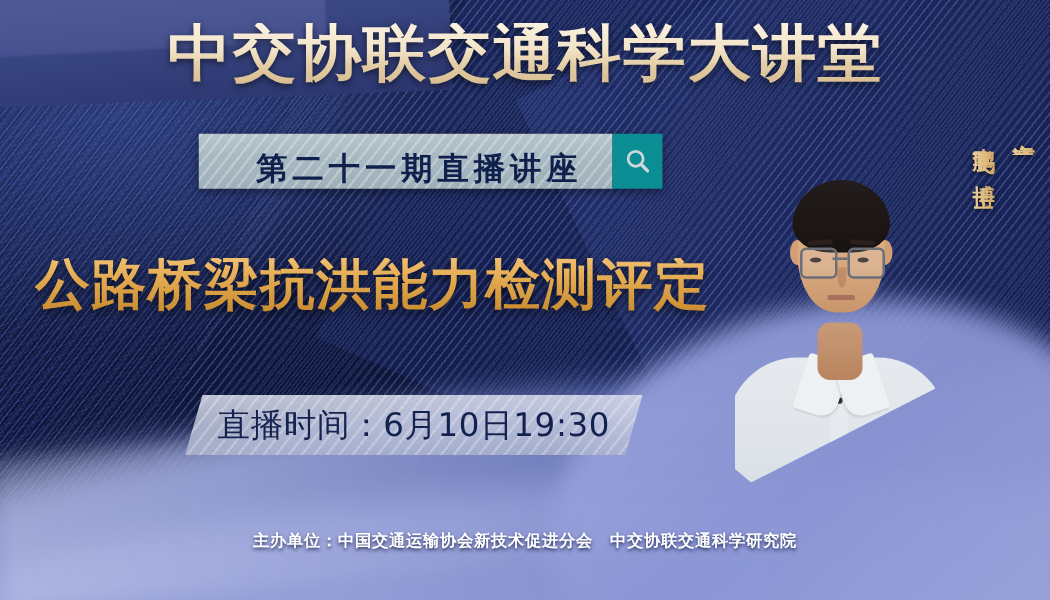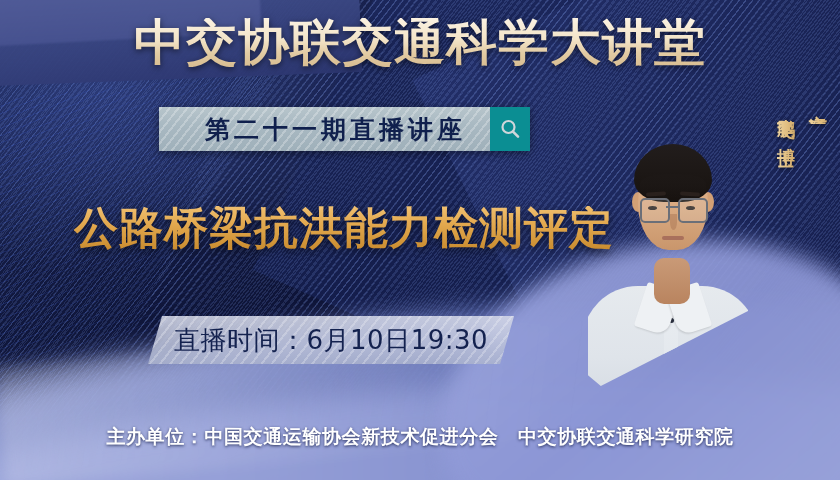--- a/index.html
+++ b/index.html
@@ -143,21 +143,21 @@
 
   
   .sub-bar{
     position:absolute;left:112px;top:107px;width:418px;height:44px;display:flex;
     filter:drop-shadow(0 2px 4px rgba(0,0,0,.45));
   }
   .sub-bar-body{
     position:relative;flex:1;
     background:linear-gradient(180deg,#b7c5cb 0%,#a9b9c2 40%,#9fb0ba 100%);
     overflow:hidden;
-    display:flex;align-items:center;justify-content:center;margin-left:47px;
+    display:flex;align-items:flex-end;justify-content:center;margin-left:47px;
   }
   .sub-bar-body::after{
     content:"";position:absolute;inset:0;
     background-image:repeating-linear-gradient(
       -52deg, rgba(255,255,255,0) 0px, rgba(255,255,255,0) 5px,
       rgba(255,255,255,.34) 5px, rgba(255,255,255,.34) 7px);
     opacity:.75;pointer-events:none;
   }
   .sub-bar-text{
     position:relative;z-index:2;
@@ -174,21 +174,20 @@
   
   .headline{
     position:absolute;left:28px;top:206px;
     font-family:"DejaVu Sans","Liberation Sans",sans-serif;
     font-size:44px;font-weight:bold;line-height:1;letter-spacing:1px;
     background:linear-gradient(180deg,#f0c071 0%,#e3a94f 40%,#d59a3e 72%,#c98b2f 100%);
     -webkit-background-clip:text;background-clip:text;
     color:transparent;-webkit-text-fill-color:transparent;
     filter:drop-shadow(0 3px 4px rgba(0,0,0,.6));
     white-space:nowrap;
-    margin-left:46px;
   }
 
   
   .time-pill{
     position:absolute;left:148px;top:316px;height:48px;
     padding:0 26px;display:flex;align-items:center;
     background:linear-gradient(180deg,rgba(212,216,232,.88) 0%,rgba(190,196,218,.84) 55%,rgba(172,180,206,.82) 100%);
     clip-path:polygon(14px 0, 100% 0, calc(100% - 14px) 100%, 0 100%);
     overflow:hidden;
     box-shadow:0 2px 6px rgba(0,0,0,.35);
@@ -281,21 +280,21 @@
     filter:drop-shadow(0 1px 2px rgba(0,0,0,.6));
     letter-spacing:2px;
     white-space:nowrap;
   }
   .vtext-org{right:8px;top:100px;font-size:19px;}
   .vtext-name{right:42px;top:104px;font-size:18px;}
 
   
   .footer{
     position:absolute;left:0;right:0;top:424px;text-align:center;
-    color:#ffffff;font-size:19px;font-weight:bold;letter-spacing:.6px;
+    color:#ffffff;font-size:13px;font-weight:bold;letter-spacing:.6px;
     font-family:"DejaVu Sans","Liberation Sans",sans-serif;
     text-shadow:0 1px 3px rgba(20,28,70,.85);
     white-space:nowrap;
   }
 </style>
 </head>
 <body>
 
 <div id="poster">
 

